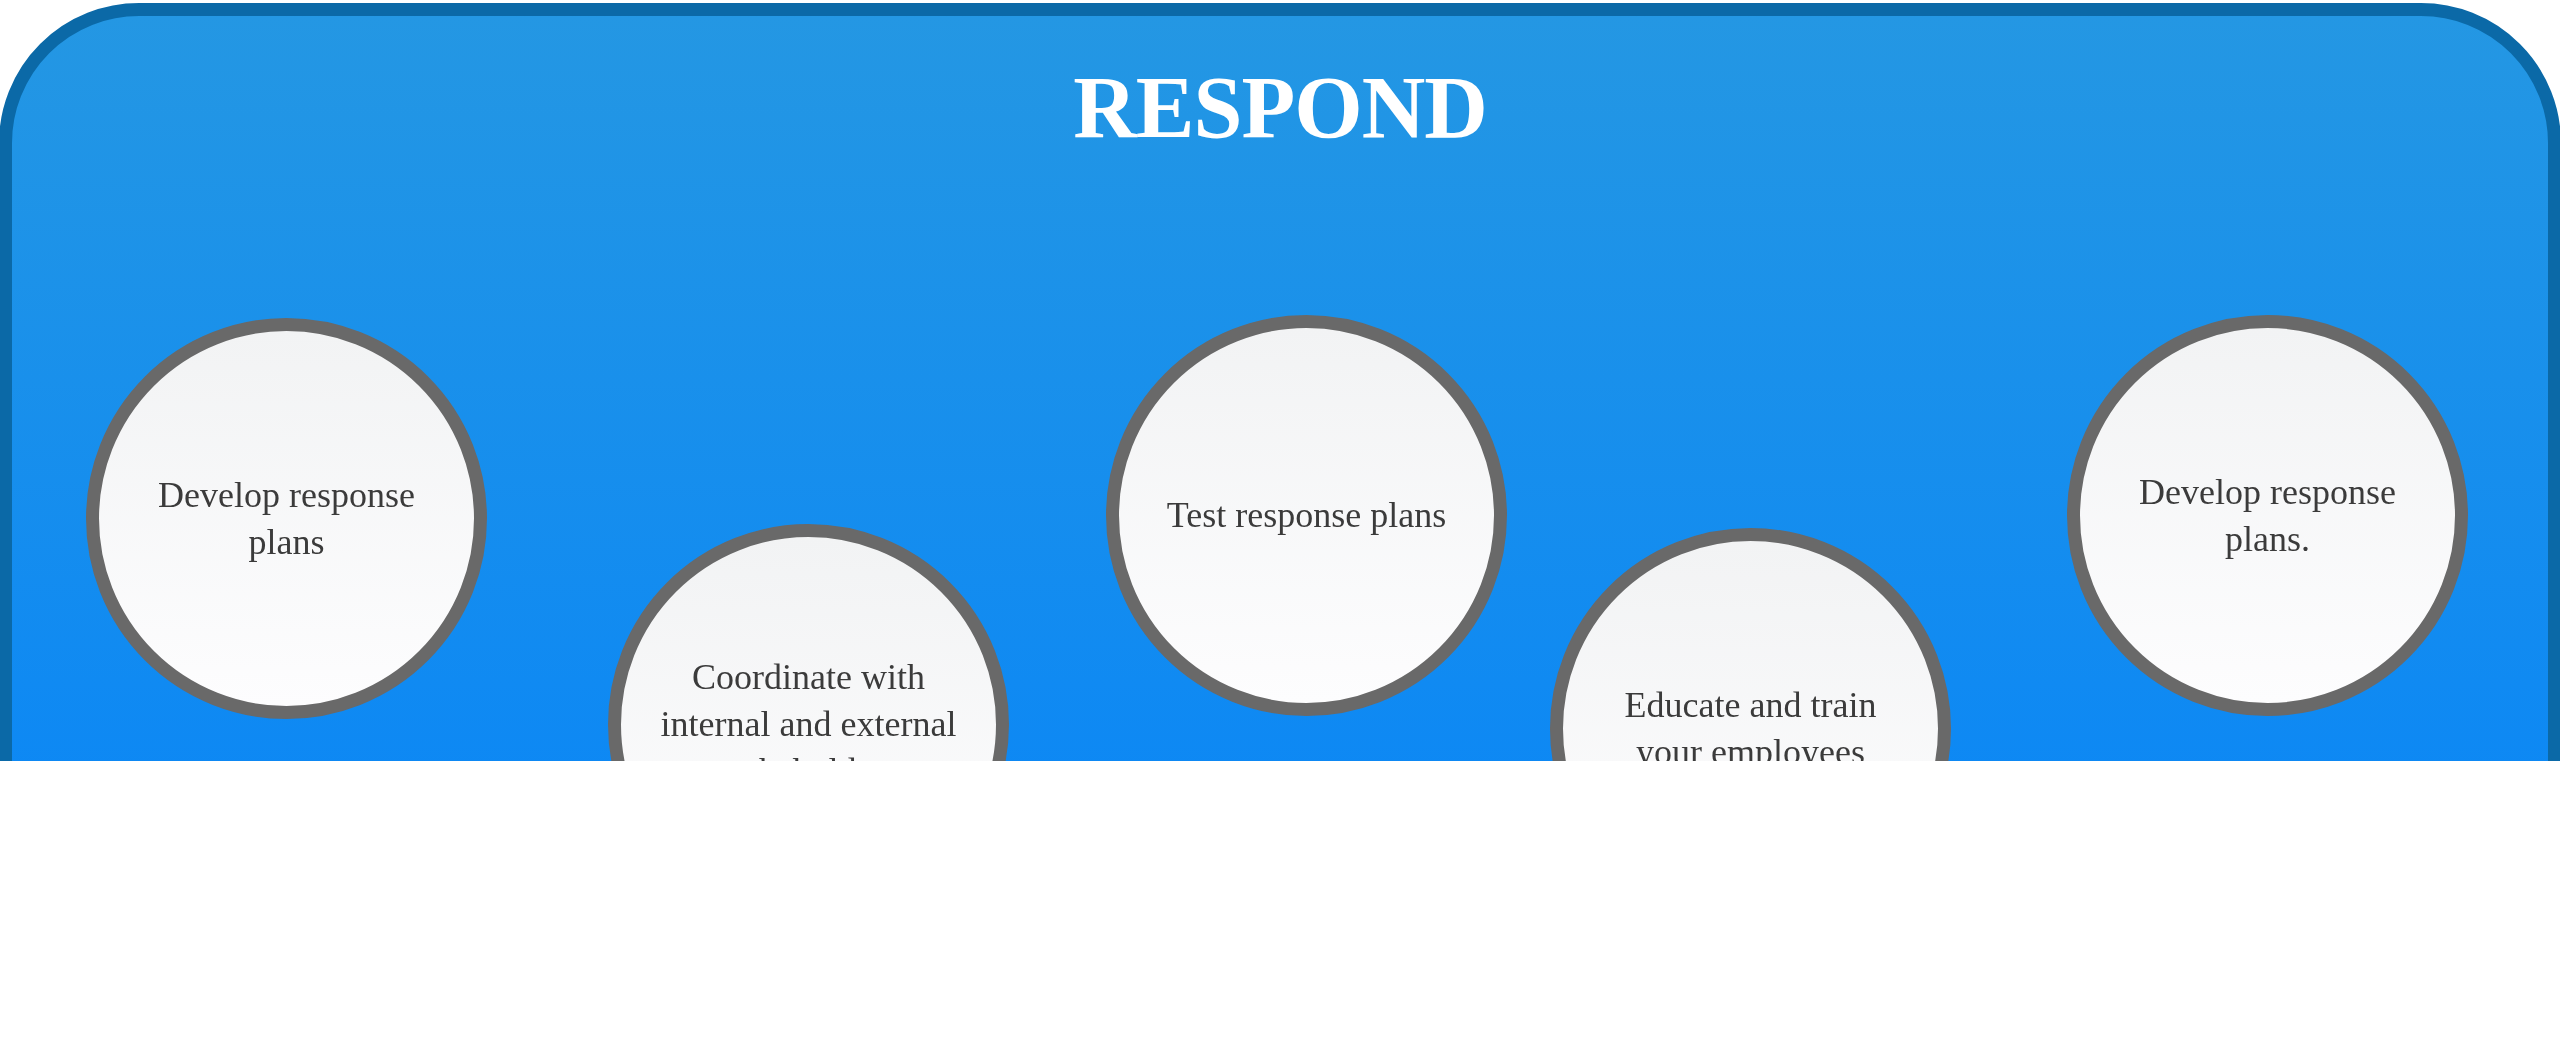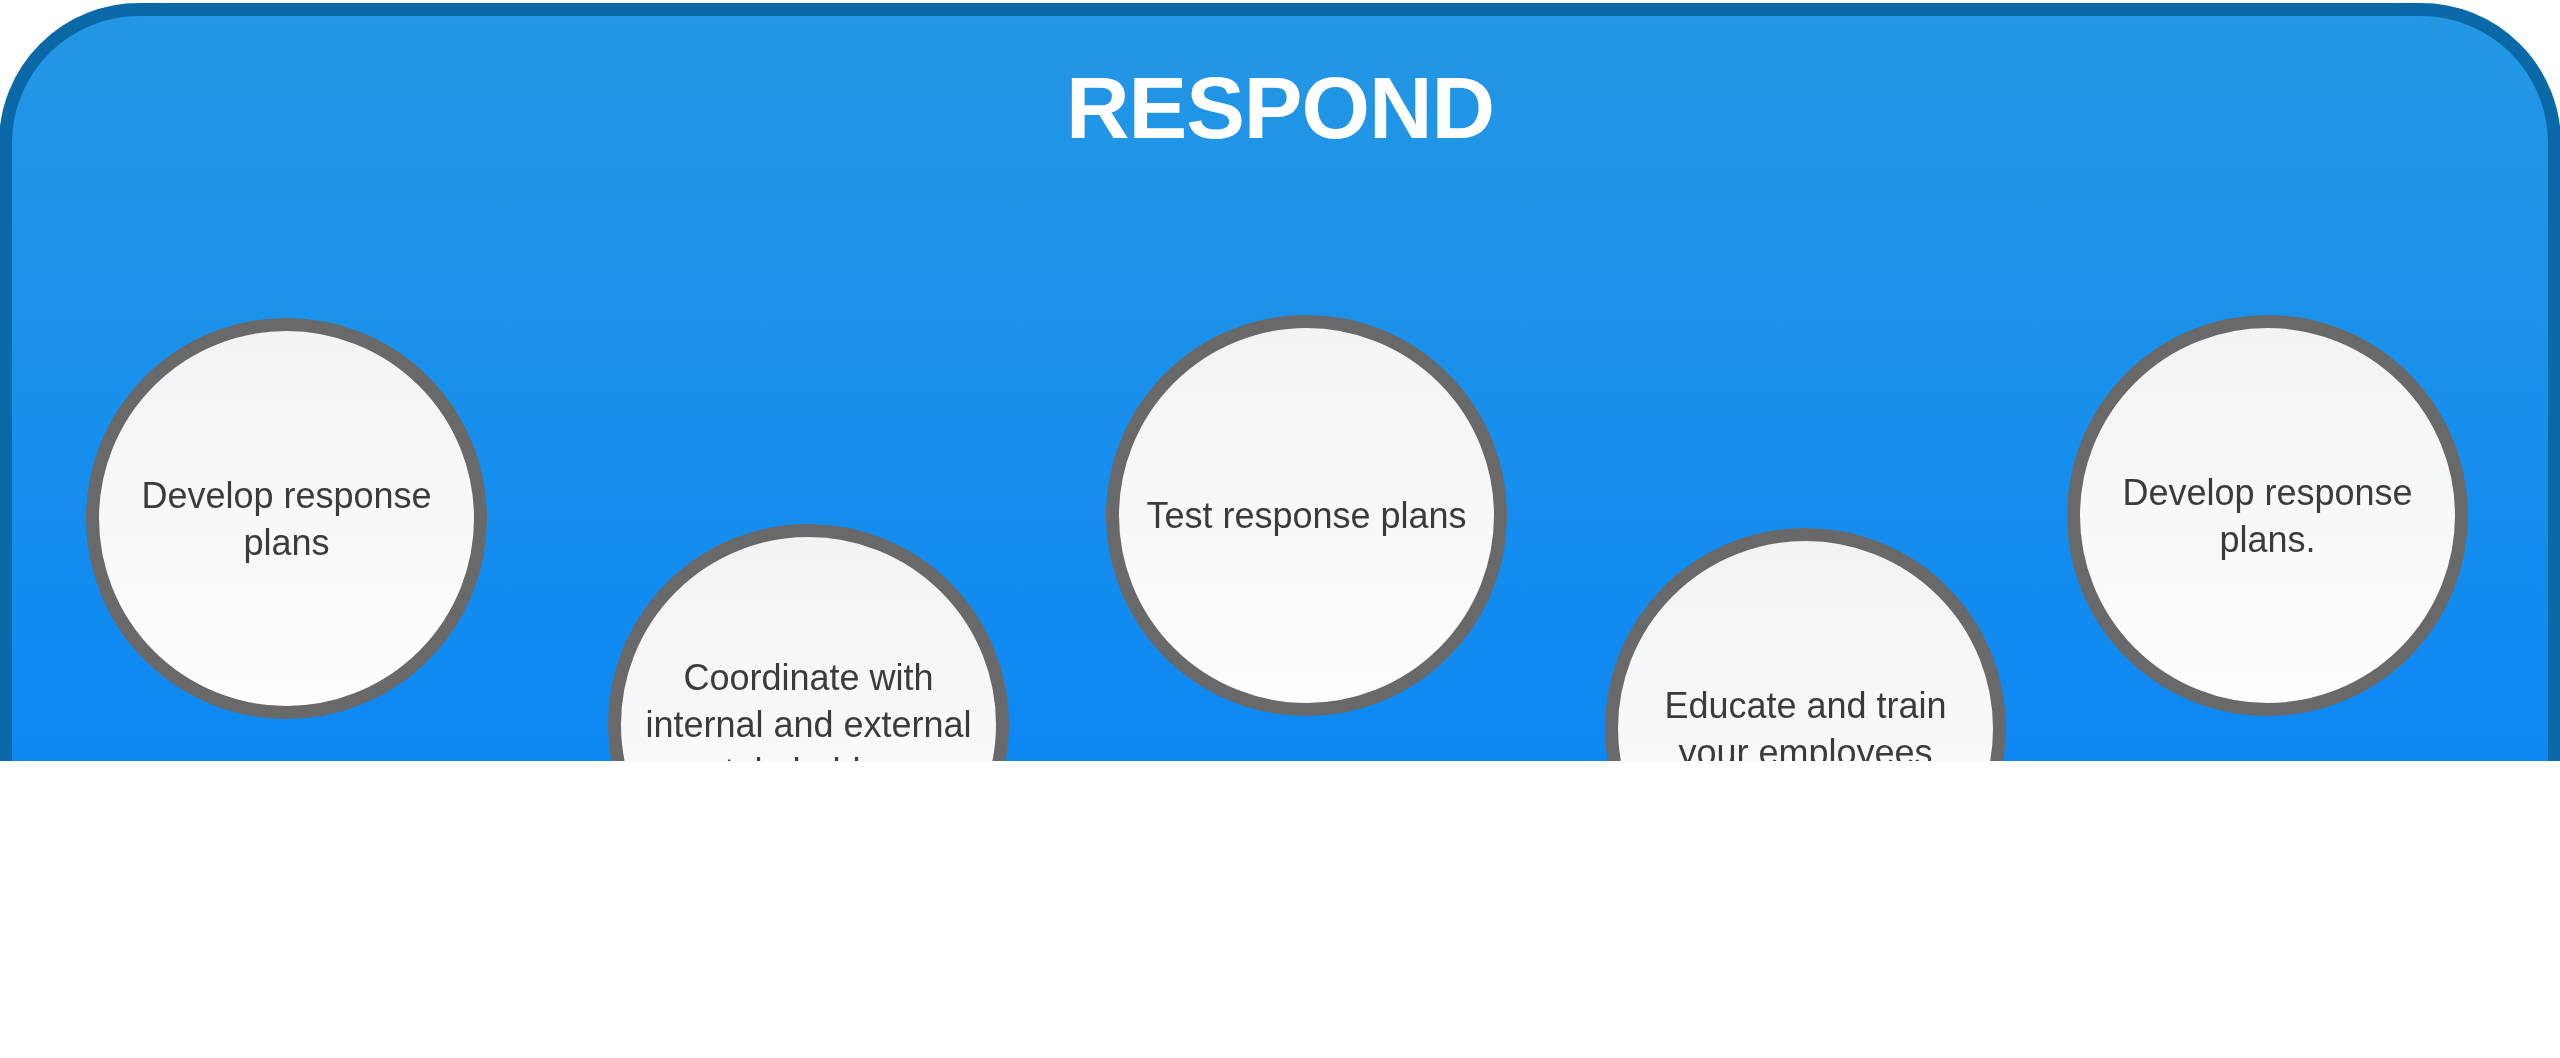--- a/index.html
+++ b/index.html
@@ -18,20 +18,21 @@
     padding:0;
     background:var(--page_background);
     font-family:"Liberation Sans","DejaVu Sans",sans-serif;
   }
   .stage{
     position:relative;
     width:2560px;
     height:761px;
     overflow:hidden;
     background:var(--page_background);
+    font-family:Liberation Serif, serif;
   }
   .panel{
     position:absolute;
     left:-1px;
     top:3px;
     width:2562px;
     height:1054px;
     box-sizing:border-box;
     border:13px solid var(--panel_border);
     border-radius:140px;
@@ -63,21 +64,21 @@
     text-align:center;
     font-size:36px;
     line-height:47px;
     color:var(--circle_text);
     padding:0 8px;
   }
   
   .c1{left:74px;  top:302px;}
   .c2{left:596px; top:508px;}
   .c3{left:1094px;top:299px;}
-  .c4{left:1593px;top:512px;}
+  .c4{left:1538px;top:512px;}
   .c5{left:2055px;top:299px;}
 </style>
 </head>
 <body>
 
 <div class="stage">
   <div class="panel">
     <div class="title">RESPOND</div>
 
     <div class="circle c2">

